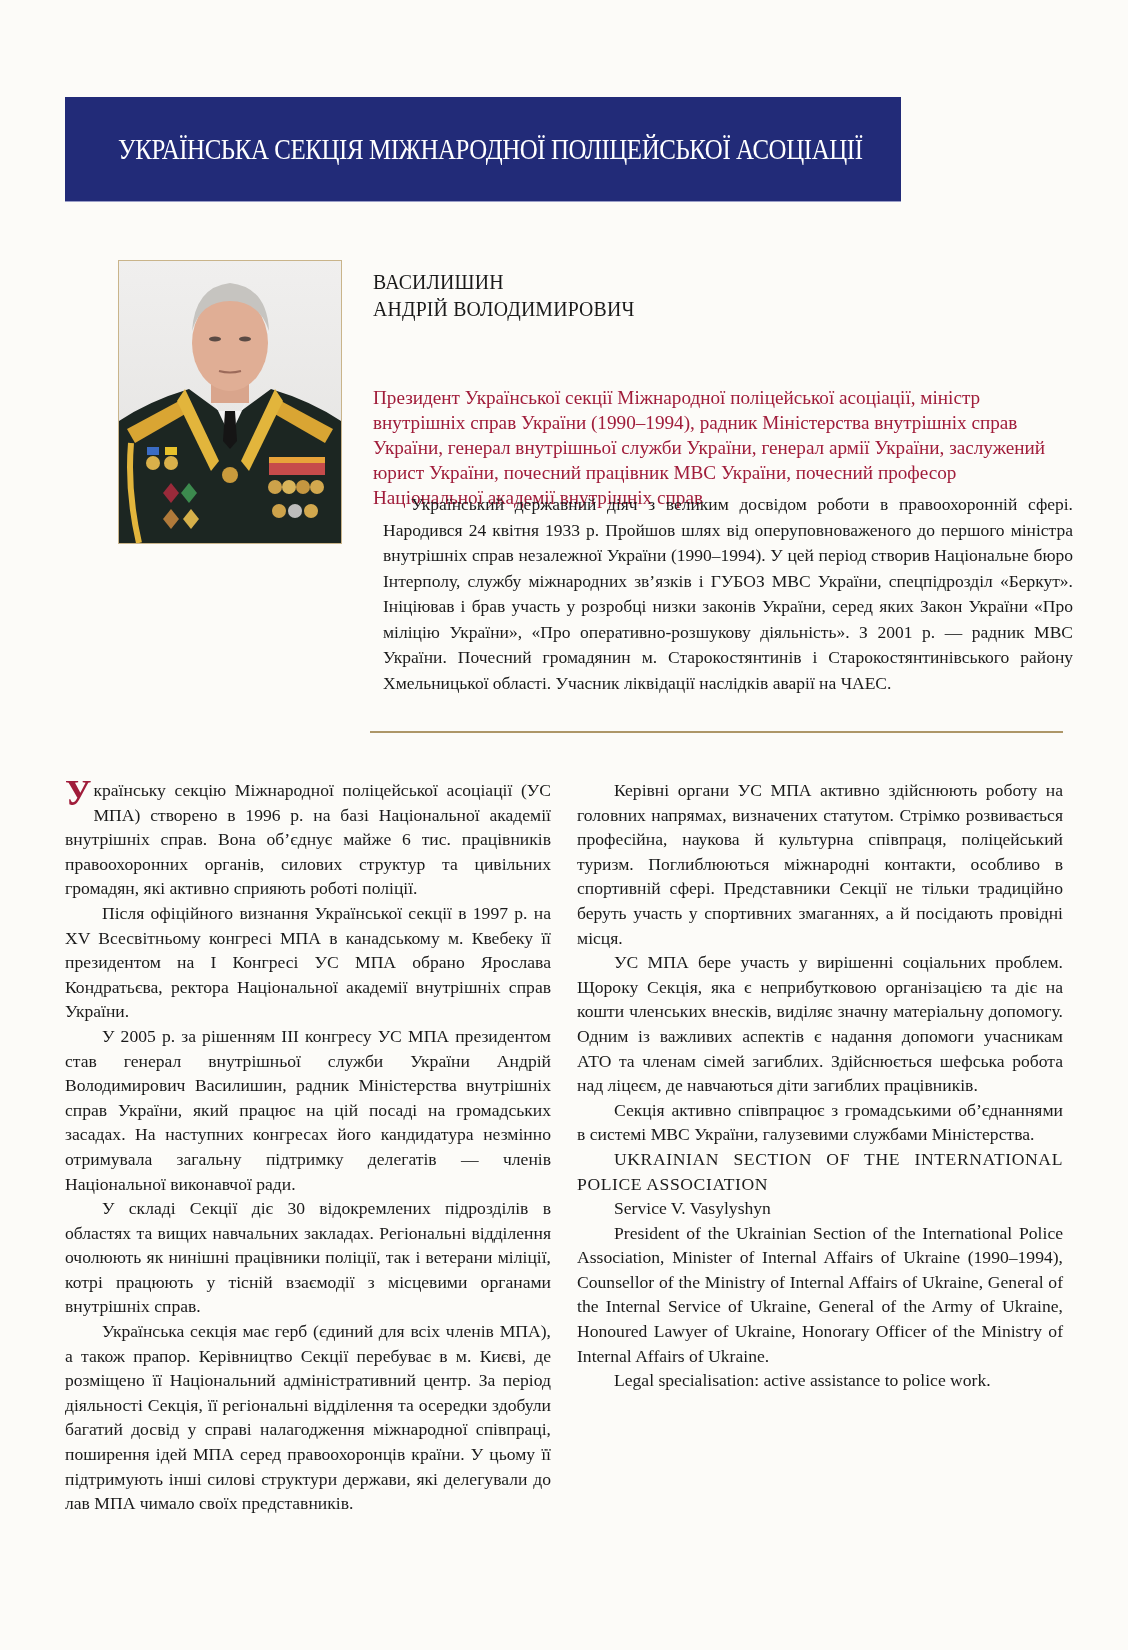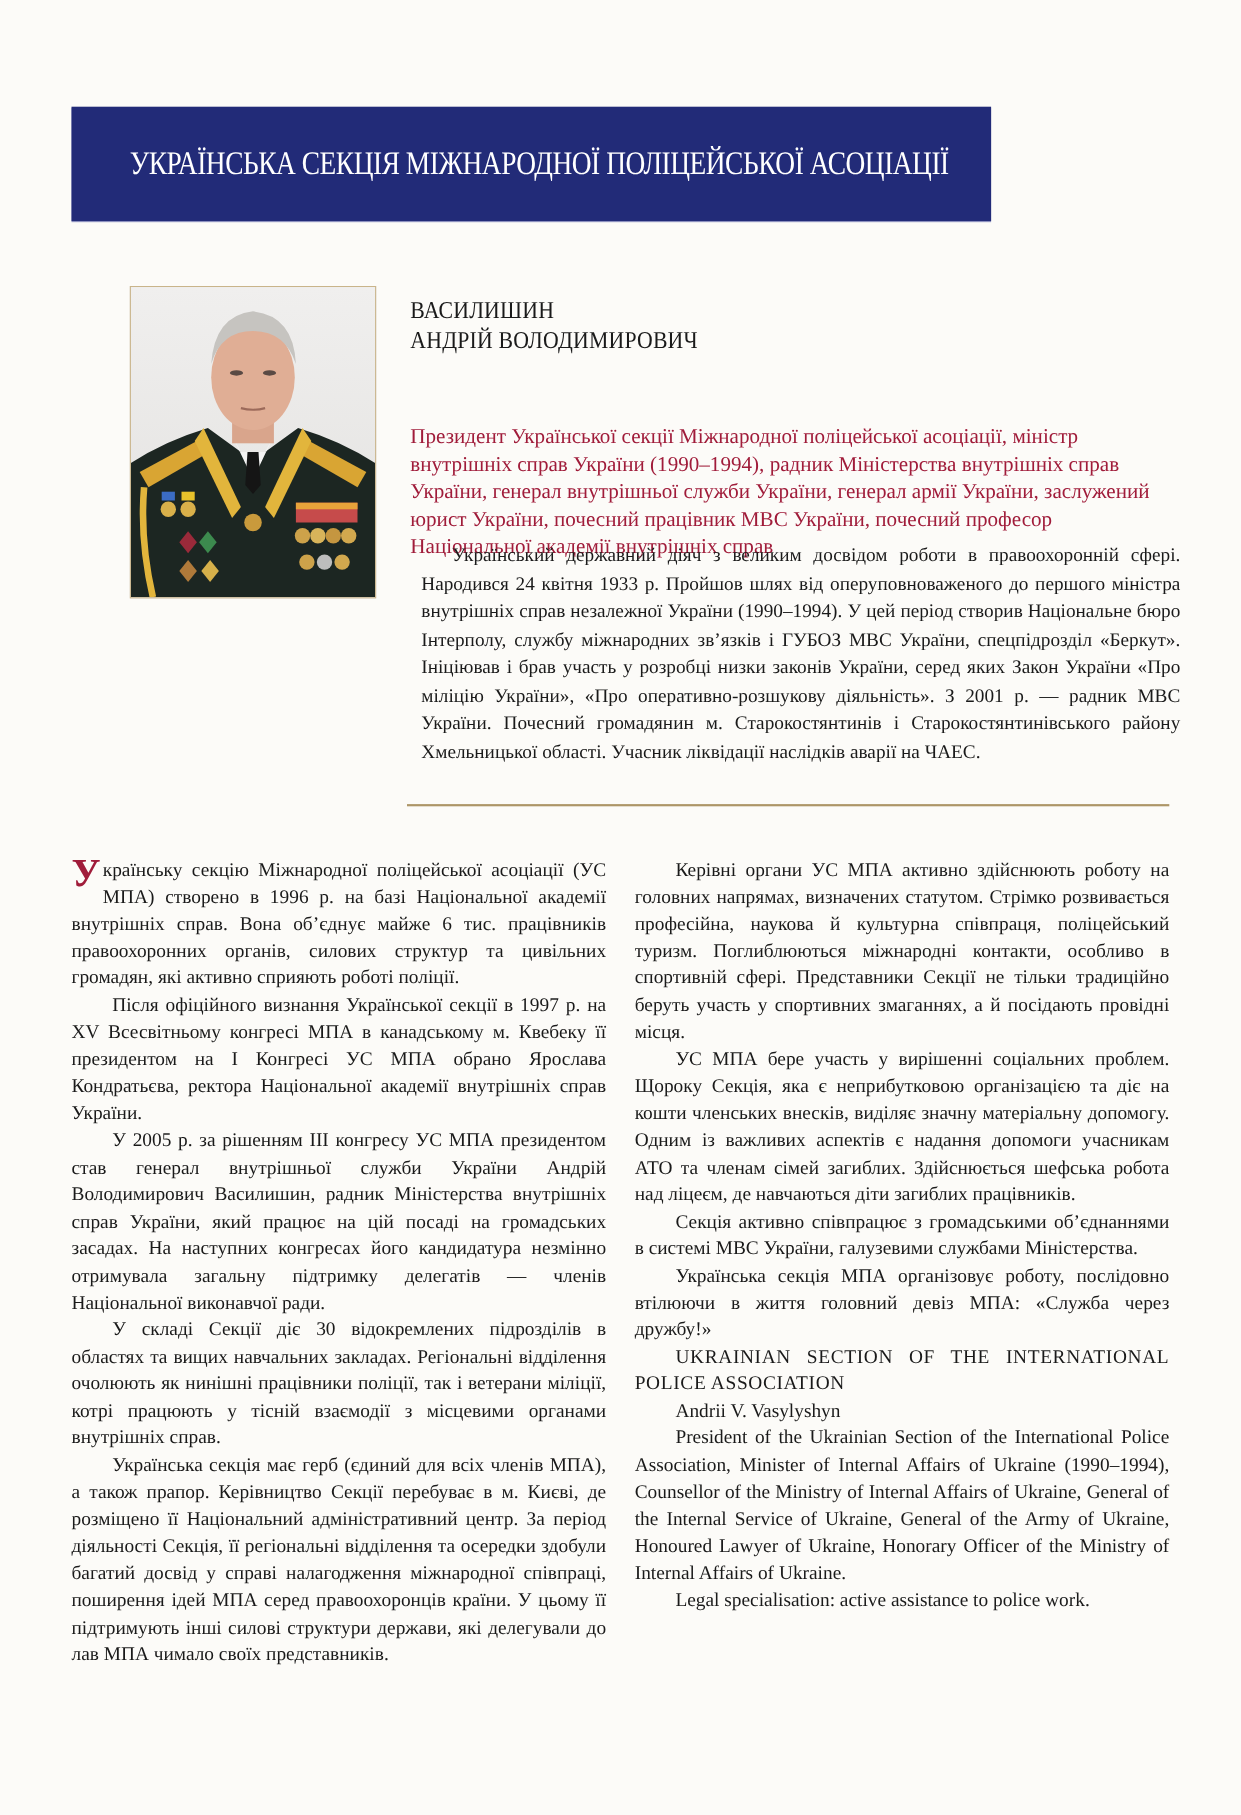--- a/index.html
+++ b/index.html
@@ -183,21 +183,20 @@
   <p>Після офіційного визнання Української секції в 1997 р. на XV Всесвітньому конгресі МПА в канадському м. Квебеку її президентом на І Конгресі УС МПА обрано Ярослава Кондратьєва, ректора Національної академії внутрішніх справ України.</p>
   <p>У 2005 р. за рішенням ІІІ конгресу УС МПА президентом став генерал внутрішньої служби України Андрій Володимирович Василишин, радник Міністерства внутрішніх справ України, який працює на цій посаді на громадських засадах. На наступних конгресах його кандидатура незмінно отримувала загальну підтримку делегатів — членів Національної виконавчої ради.</p>
   <p>У складі Секції діє 30 відокремлених підрозділів в областях та вищих навчальних закладах. Регіональні відділення очолюють як нинішні працівники поліції, так і ветерани міліції, котрі працюють у тісній взаємодії з місцевими органами внутрішніх справ.</p>
   <p>Українська секція має герб (єдиний для всіх членів МПА), а також прапор. Керівництво Секції перебуває в м. Києві, де розміщено її Національний адміністративний центр. За період діяльності Секція, її регіональні відділення та осередки здобули багатий досвід у справі налагодження міжнародної співпраці, поширення ідей МПА серед правоохоронців країни. У цьому її підтримують інші силові структури держави, які делегували до лав МПА чимало своїх представників.</p>
 </div>
 
 <div class="col right">
   <p>Керівні органи УС МПА активно здійснюють роботу на головних напрямах, визначених статутом. Стрімко розвивається професійна, наукова й культурна співпраця, поліцейський туризм. Поглиблюються міжнародні контакти, особливо в спортивній сфері. Представники Секції не тільки традиційно беруть участь у спортивних змаганнях, а й посідають провідні місця.</p>
   <p>УС МПА бере участь у вирішенні соціальних проблем. Щороку Секція, яка є неприбутковою організацією та діє на кошти членських внесків, виділяє значну матеріальну допомогу. Одним із важливих аспектів є надання допомоги учасникам АТО та членам сімей загиблих. Здійснюється шефська робота над ліцеєм, де навчаються діти загиблих працівників.</p>
   <p>Секція активно співпрацює з громадськими об’єднаннями в системі МВС України, галузевими службами Міністерства.</p>
-  <p>Українська секція МПА організовує роботу, послідовно втілюючи в життя головний девіз МПА: «Служба через дружбу!»</p>
 
   <div class="en-block">
     <p class="en-title">UKRAINIAN SECTION OF THE INTERNATIONAL POLICE ASSOCIATION</p>
-    <p class="en-line">Andrii V. Vasylyshyn</p>
+    <p class="en-line">Service V. Vasylyshyn</p>
     <p class="en-line">President of the Ukrainian Section of the International Police Association, Minister of Internal Affairs of Ukraine (1990–1994), Counsellor of the Ministry of Internal Affairs of Ukraine, General of the Internal Service of Ukraine, General of the Army of Ukraine, Honoured Lawyer of Ukraine, Honorary Officer of the Ministry of Internal Affairs of Ukraine.</p>
     <p class="en-italic">Legal specialisation: active assistance to police work.</p>
   </div>
 </div>
 
 </body></html>

